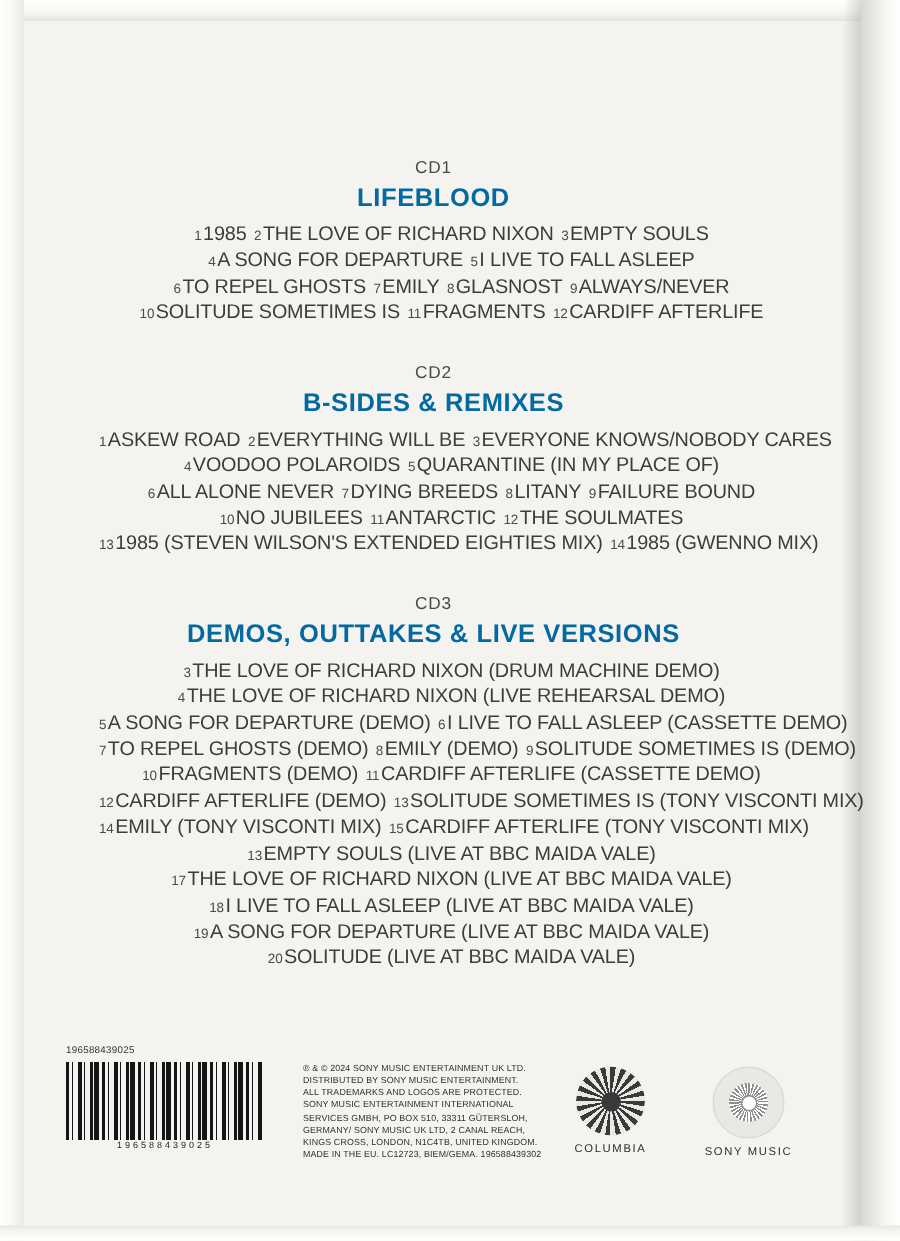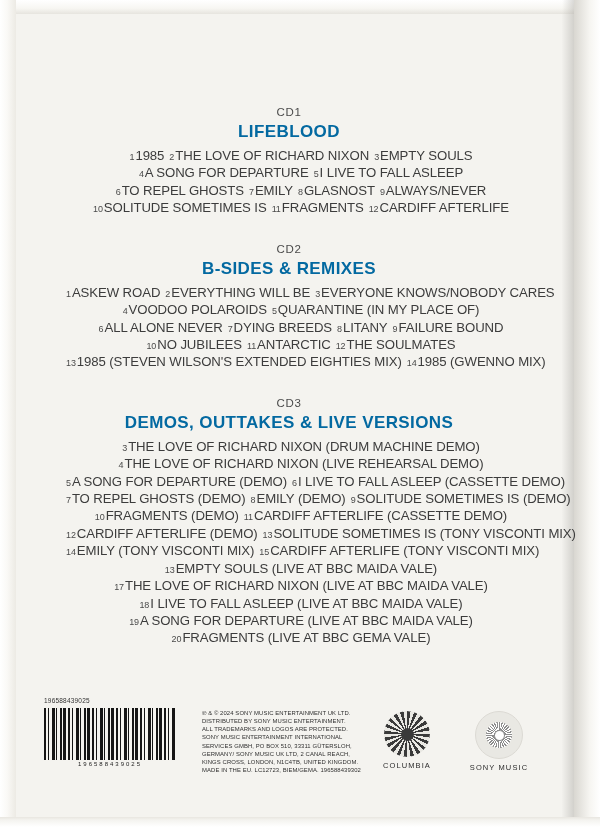--- a/index.html
+++ b/index.html
@@ -270,21 +270,21 @@
             <span class="ln"><span class="num">4</span><span class="tname">THE LOVE OF RICHARD NIXON (LIVE REHEARSAL DEMO)</span></span>
             <span class="ln"><span class="num">5</span><span class="tname">A SONG FOR DEPARTURE (DEMO)</span><span class="num">6</span><span class="tname">I LIVE TO FALL ASLEEP (CASSETTE DEMO)</span></span>
             <span class="ln"><span class="num">7</span><span class="tname">TO REPEL GHOSTS (DEMO)</span><span class="num">8</span><span class="tname">EMILY (DEMO)</span><span class="num">9</span><span class="tname">SOLITUDE SOMETIMES IS (DEMO)</span></span>
             <span class="ln"><span class="num">10</span><span class="tname">FRAGMENTS (DEMO)</span><span class="num">11</span><span class="tname">CARDIFF AFTERLIFE (CASSETTE DEMO)</span></span>
             <span class="ln"><span class="num">12</span><span class="tname">CARDIFF AFTERLIFE (DEMO)</span><span class="num">13</span><span class="tname">SOLITUDE SOMETIMES IS (TONY VISCONTI MIX)</span></span>
             <span class="ln"><span class="num">14</span><span class="tname">EMILY (TONY VISCONTI MIX)</span><span class="num">15</span><span class="tname">CARDIFF AFTERLIFE (TONY VISCONTI MIX)</span></span>
             <span class="ln"><span class="num">13</span><span class="tname">EMPTY SOULS (LIVE AT BBC MAIDA VALE)</span></span>
             <span class="ln"><span class="num">17</span><span class="tname">THE LOVE OF RICHARD NIXON (LIVE AT BBC MAIDA VALE)</span></span>
             <span class="ln"><span class="num">18</span><span class="tname">I LIVE TO FALL ASLEEP (LIVE AT BBC MAIDA VALE)</span></span>
             <span class="ln"><span class="num">19</span><span class="tname">A SONG FOR DEPARTURE (LIVE AT BBC MAIDA VALE)</span></span>
-            <span class="ln"><span class="num">20</span><span class="tname">FRAGMENTS (LIVE AT BBC GEMA VALE)</span></span>
+            <span class="ln"><span class="num">20</span><span class="tname">SOLITUDE (LIVE AT BBC MAIDA VALE)</span></span>
           </div>
         </div>
       </div>
 
     <div class="bottom">
       <div class="catalog-no">196588439025</div>
       <div class="barcode"></div>
       <div class="barcode-digits">196588439025</div>
       <div class="legal">
           <div>℗ &amp; © 2024 SONY MUSIC ENTERTAINMENT UK LTD.</div>

